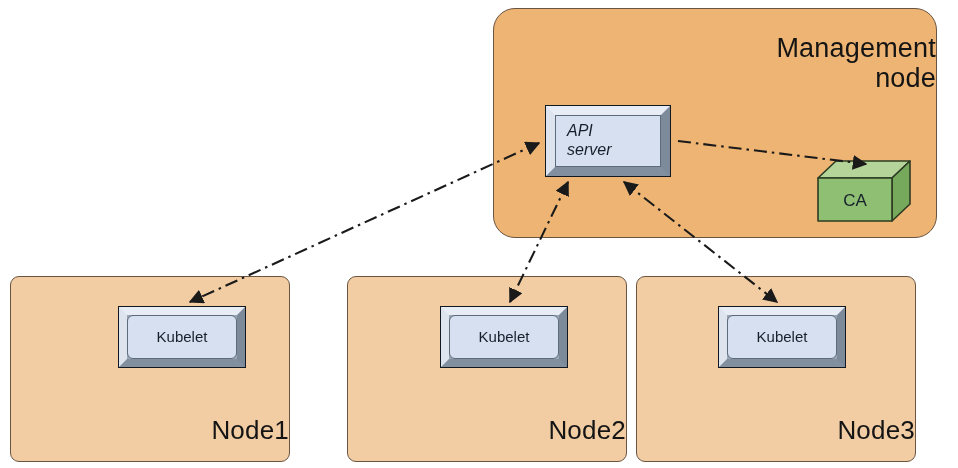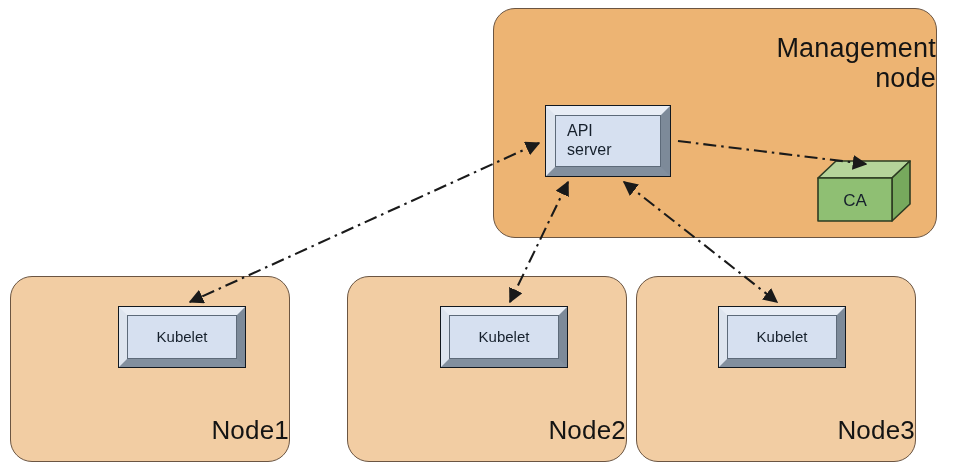--- a/index.html
+++ b/index.html
@@ -28,20 +28,21 @@
     top: 8px;
     width: 444px;
     height: 230px;
     background: #edb473;
   }
   .zone-node {
     top: 276px;
     width: 280px;
     height: 186px;
     background: #f2cda3;
+    border-radius: 9px;
   }
   .zone-node1 { left: 10px; }
   .zone-node2 { left: 347px; }
   .zone-node3 { left: 636px; }
 
   .zone-title {
     position: absolute;
     left: 0;
     width: 100%;
     text-align: right;
@@ -95,29 +96,30 @@
     left: 545px;
     top: 105px;
     width: 126px;
     height: 72px;
   }
   .plate-api .bevel { border-width: 9px; }
   .plate-api .face { inset: 9px; }
   .plate-api .label {
     font-size: 16px;
     padding-left: 11px;
+    font-style: italic;
   }
 
   .plate-kubelet {
     top: 306px;
     width: 128px;
     height: 62px;
   }
   .plate-kubelet .bevel { border-width: 8px; }
-  .plate-kubelet .face { inset: 8px; }
+  .plate-kubelet .face { inset: 8px; border-radius: 6px; }
   .plate-kubelet .label {
     font-size: 15px;
     width: 100%;
     text-align: center;
     padding-left: 0;
   }
   .kubelet1 { left: 118px; }
   .kubelet2 { left: 440px; }
   .kubelet3 { left: 718px; }
 

